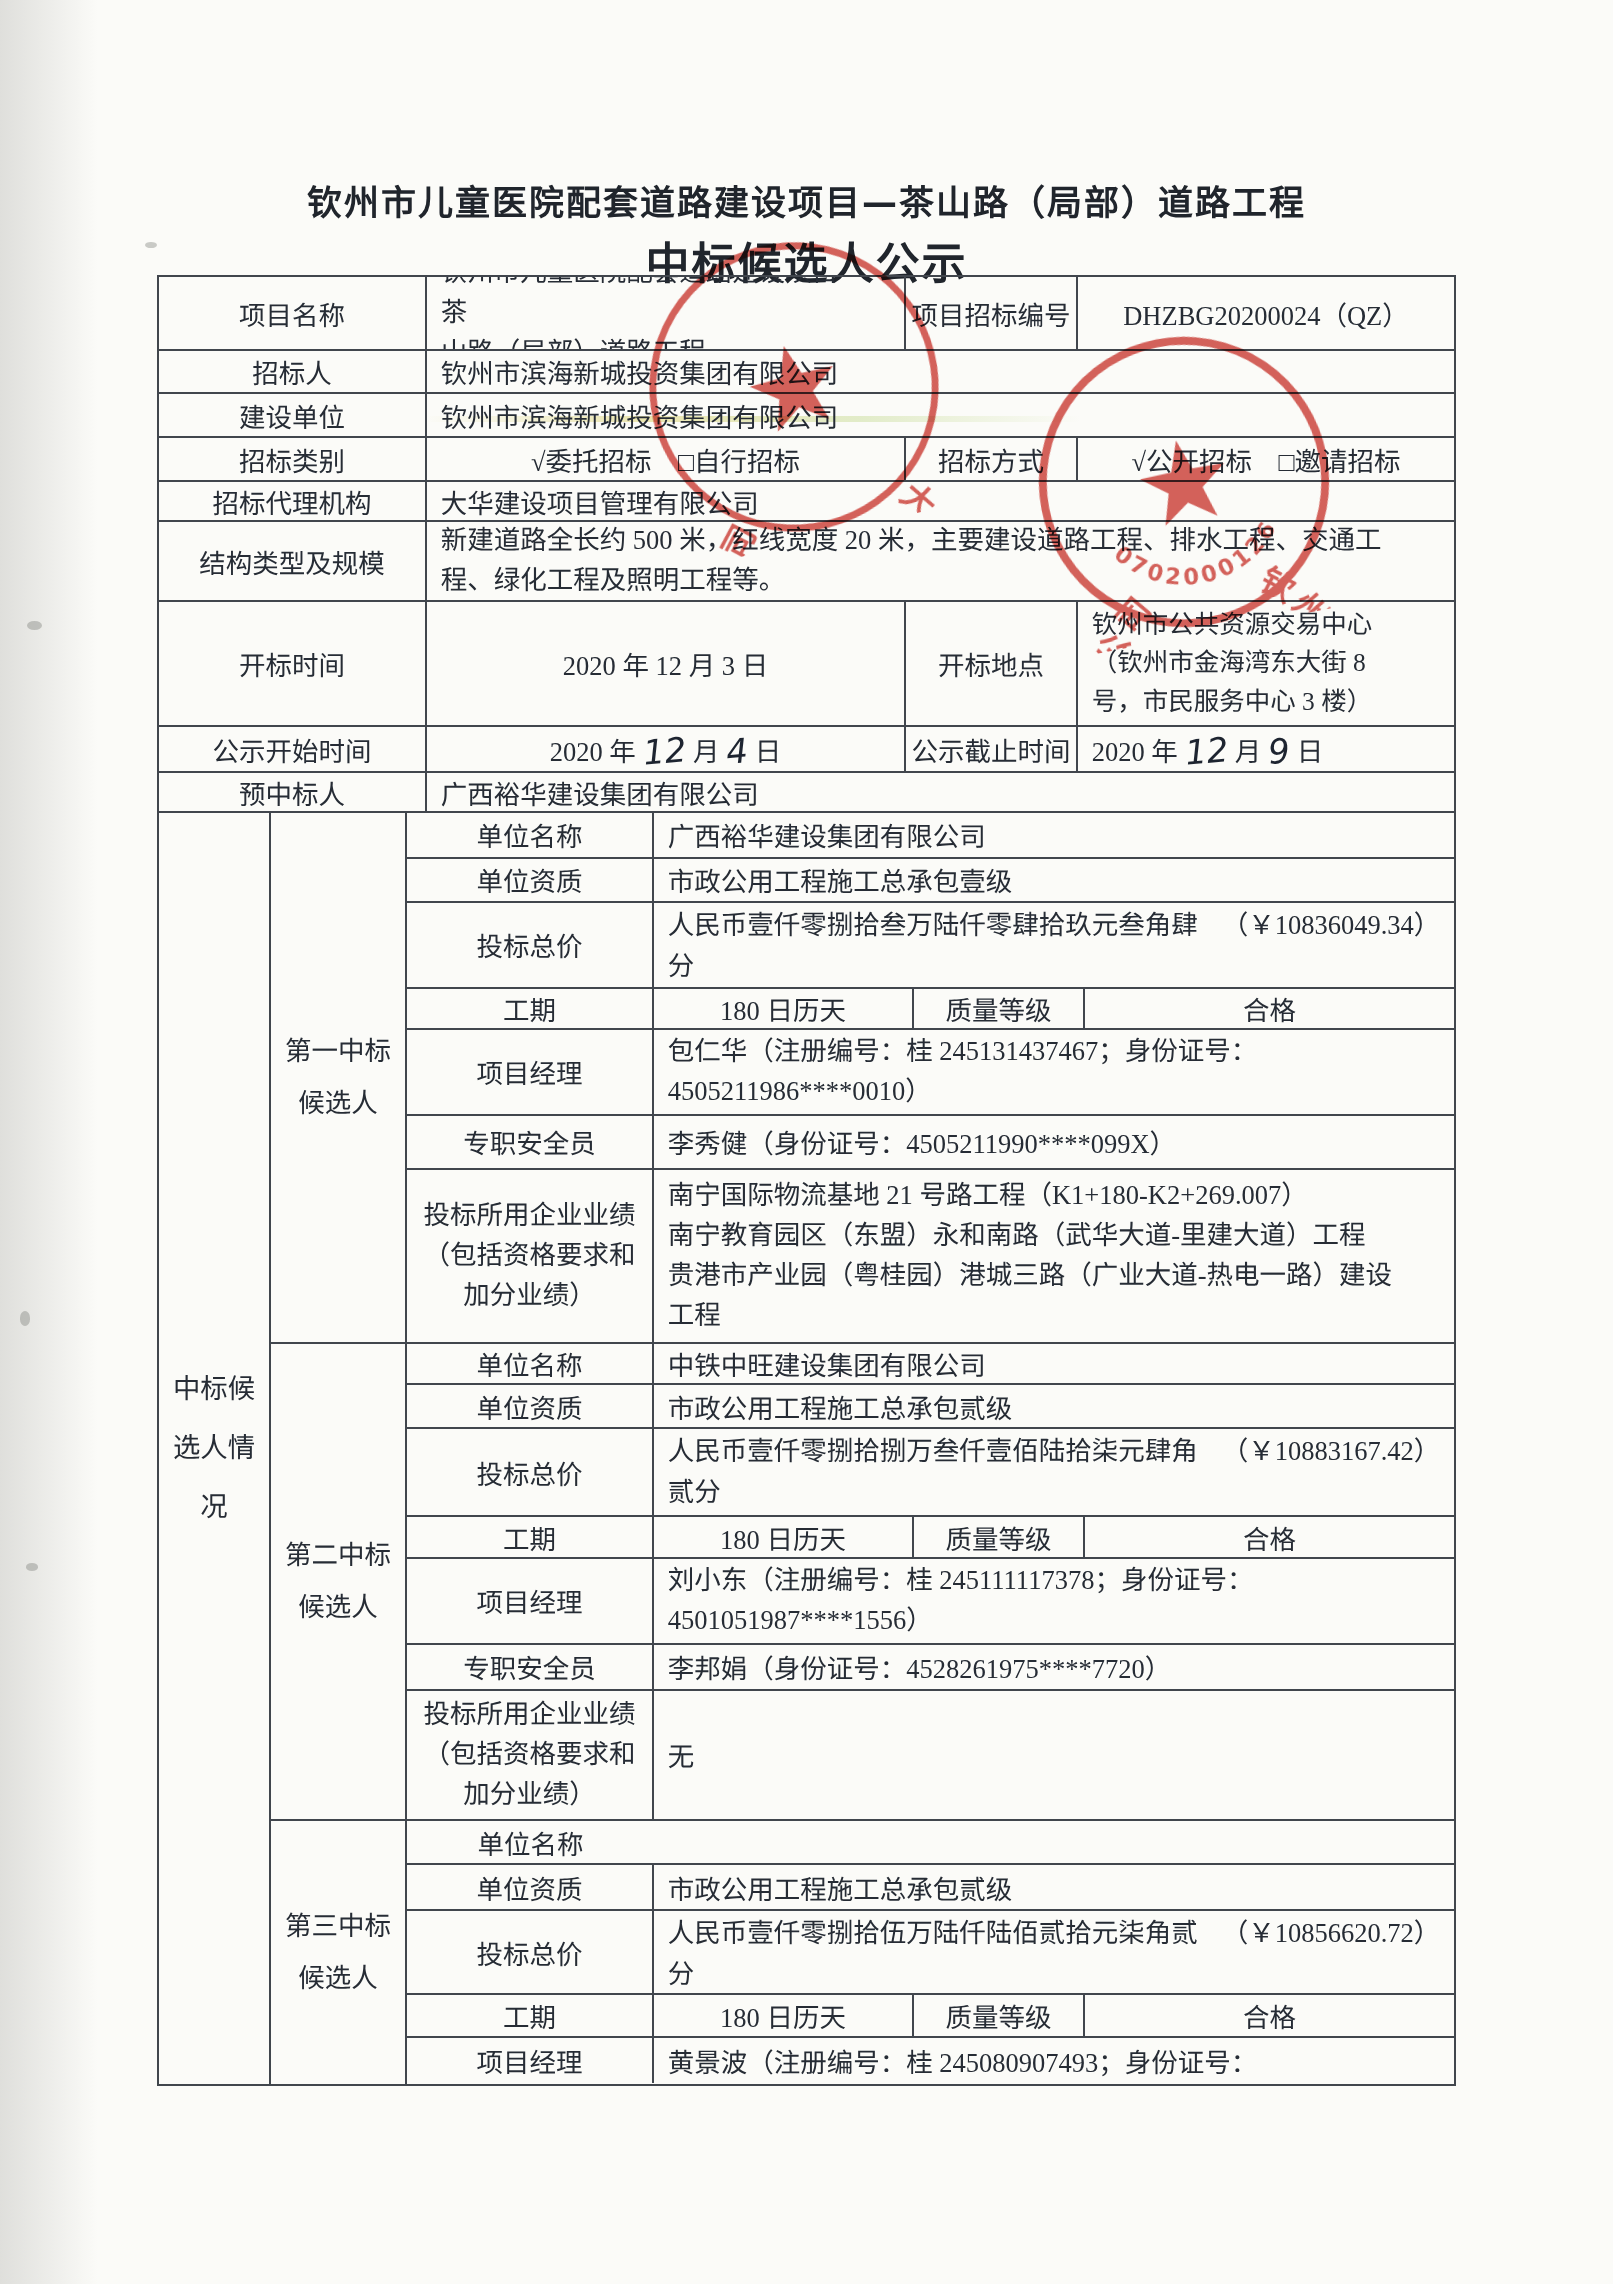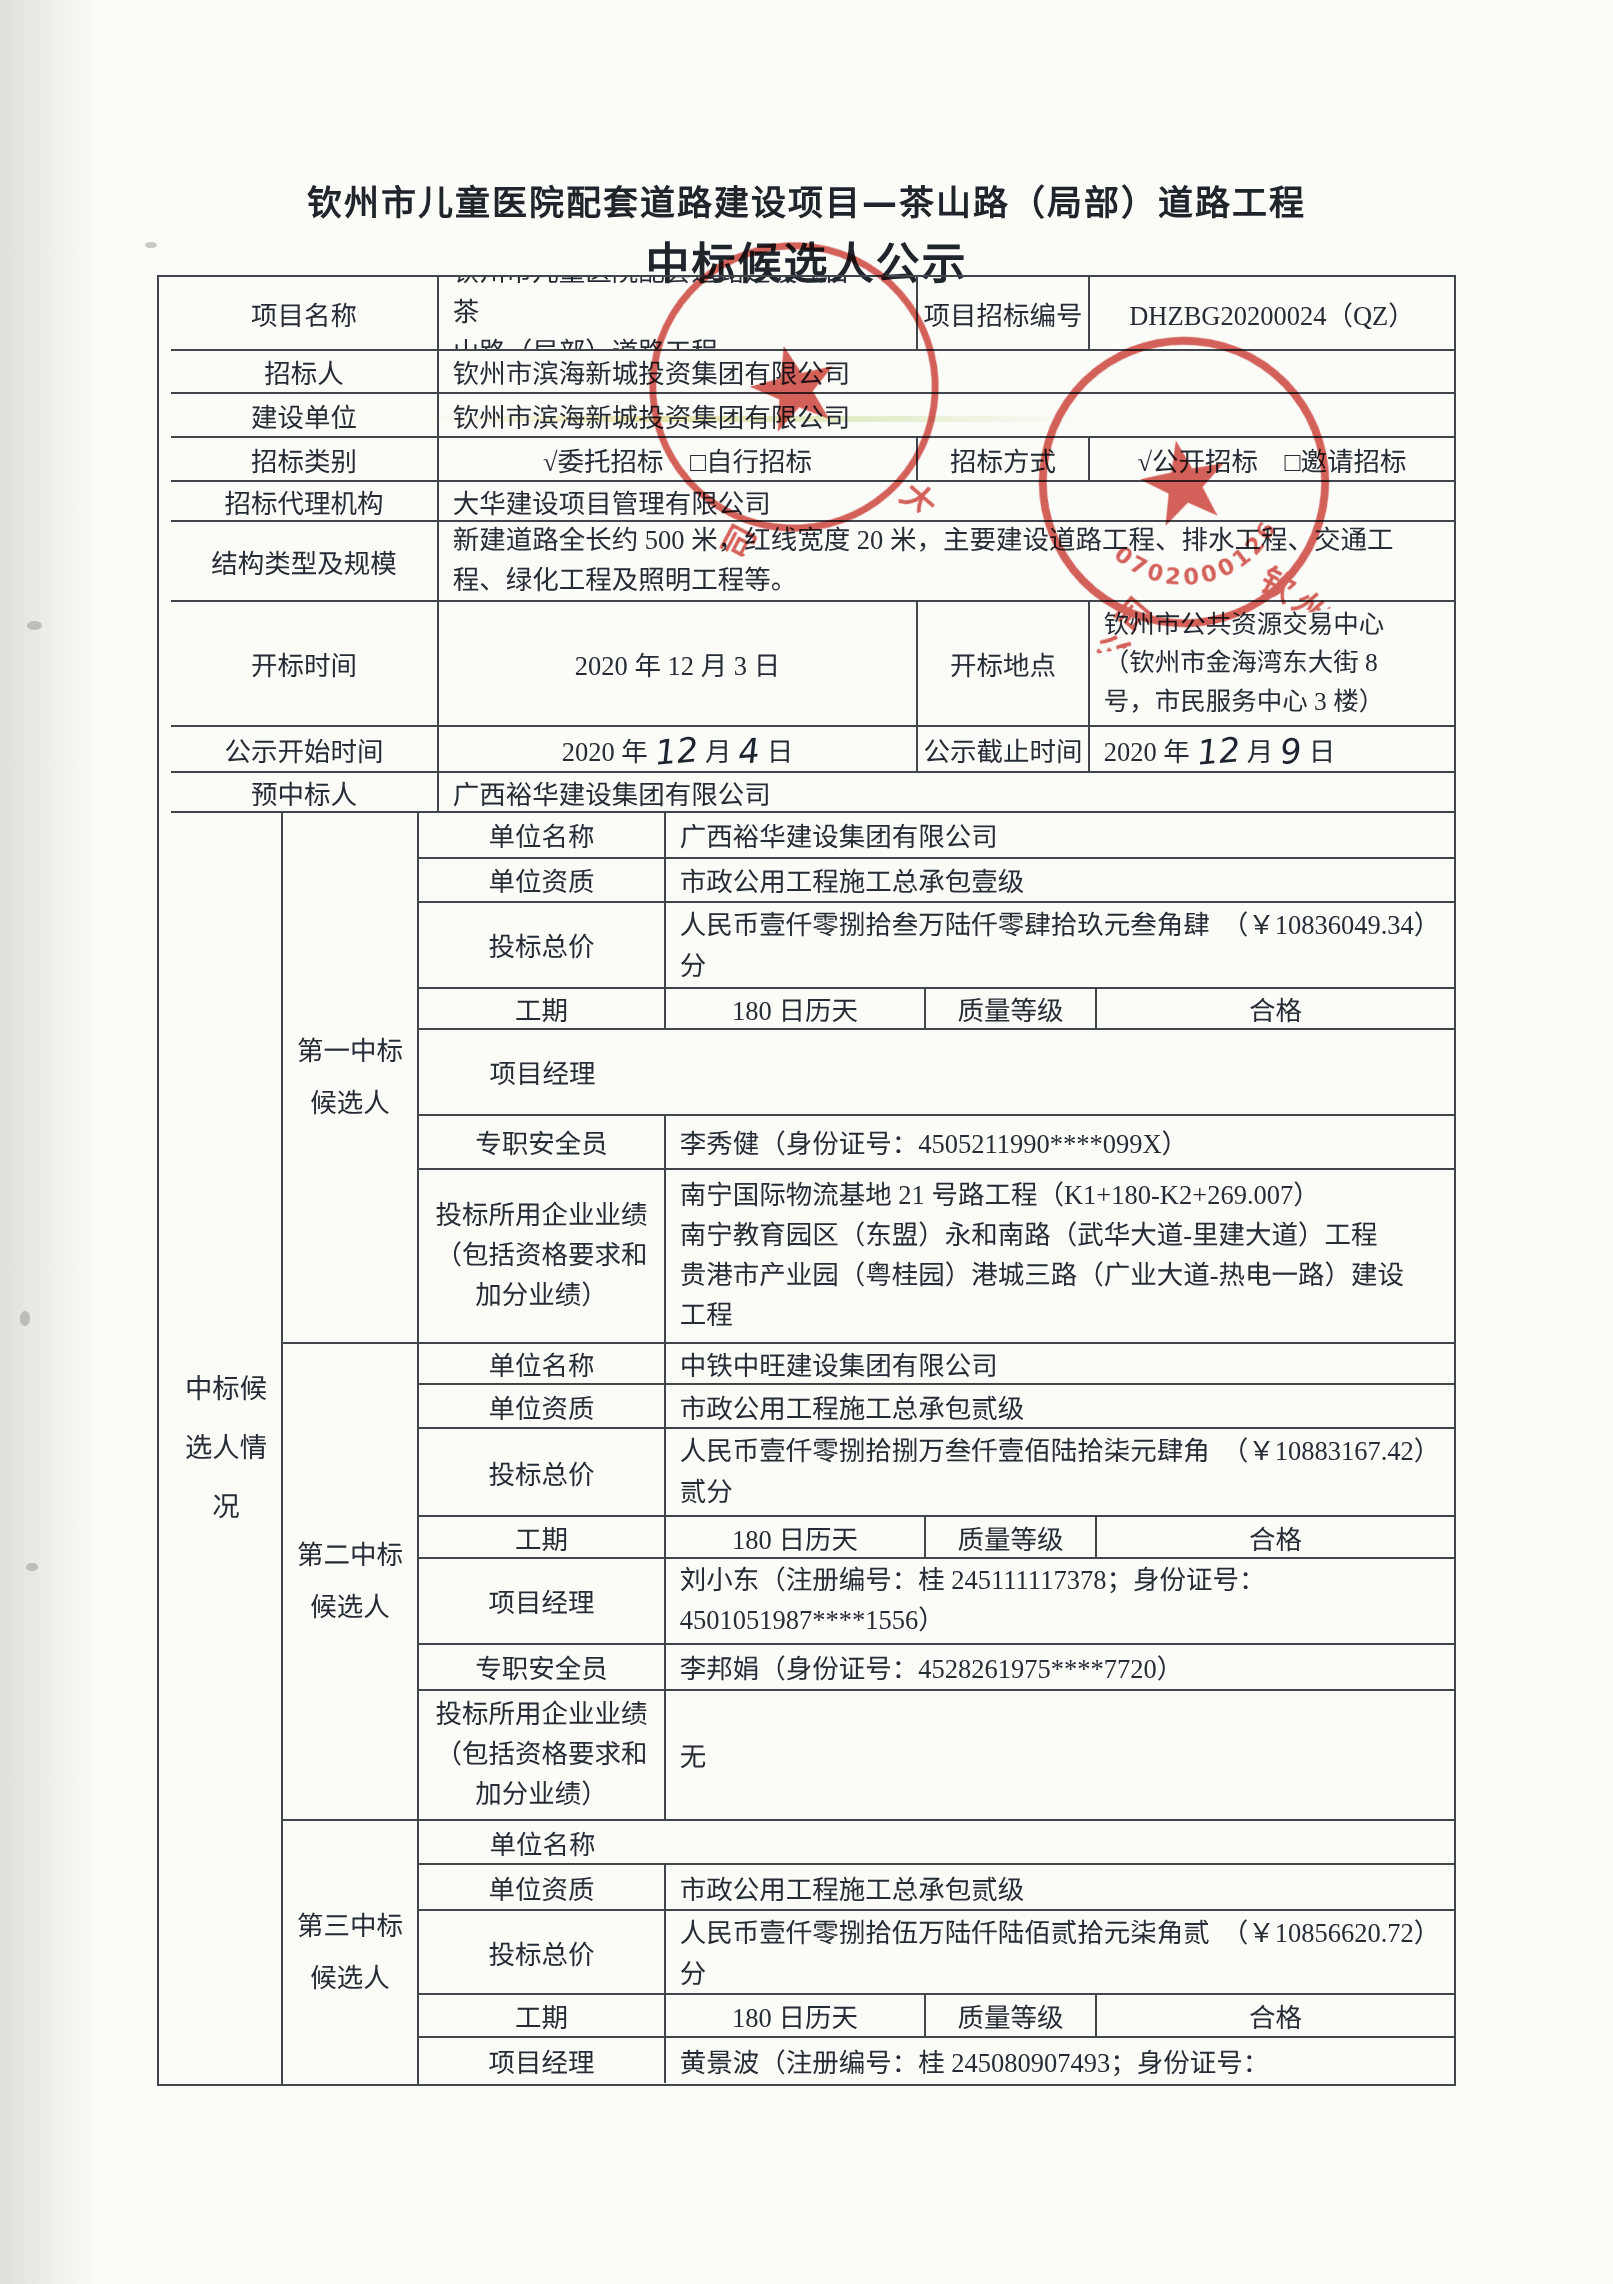--- a/index.html
+++ b/index.html
@@ -25,21 +25,20 @@
     font-family: "DejaVu Sans", "Liberation Sans", sans-serif;
     font-weight: 700; letter-spacing: 2px; color: #20252c;
   }
   .title1 { top: 174px; font-size: 35px; }
   .title2 { top: 228px; font-size: 44px; }
 
   .tbl {
     position: absolute; left: 157px; top: 275px; width: 1299px;
     border: 2px solid var(--line, #41464d);
     background: transparent;
-    padding-left: 12px;
   }
   .row { display: flex; border-bottom: 2px solid var(--line, #41464d); }
   .cell { display: flex; align-items: center; border-right: 2px solid var(--line, #41464d); overflow: hidden; }
   .cell:last-child { border-right: none; }
   .lab { justify-content: center; text-align: center; padding: 0 3.9px; }
   .val { flex: 1; padding: 2px 13.7px; text-align: left; }
   .center { justify-content: center; text-align: center; padding: 2px 3.9px; }
   .pre { white-space: pre-line; line-height: 1.5; }
   .col2 { flex-direction: row; align-items: flex-start; justify-content: center; line-height: 1.55; }
   .L { width: 268px; }
@@ -192,20 +191,22 @@
             </div>
           </div>
           <div class="row" style="height:41px">
             <div class="cell lab attr">工期</div>
             <div class="cell lab w1">180 日历天</div>
             <div class="cell lab w2">质量等级</div>
             <div class="cell val center">合格</div>
           </div>
           <div class="row" style="height:86px">
             <div class="cell lab attr">项目经理</div>
+            <div class="cell val pre">包仁华（注册编号：桂 245131437467；身份证号：
+4505211986****0010）</div>
           </div>
           <div class="row" style="height:54px">
             <div class="cell lab attr">专职安全员</div>
             <div class="cell val">李秀健（身份证号：4505211990****099X）</div>
           </div>
           <div class="row" style="height:173px">
             <div class="cell lab attr pre">投标所用企业业绩
 （包括资格要求和
 加分业绩）</div>
             <div class="cell val pre">南宁国际物流基地 21 号路工程（K1+180-K2+269.007）

